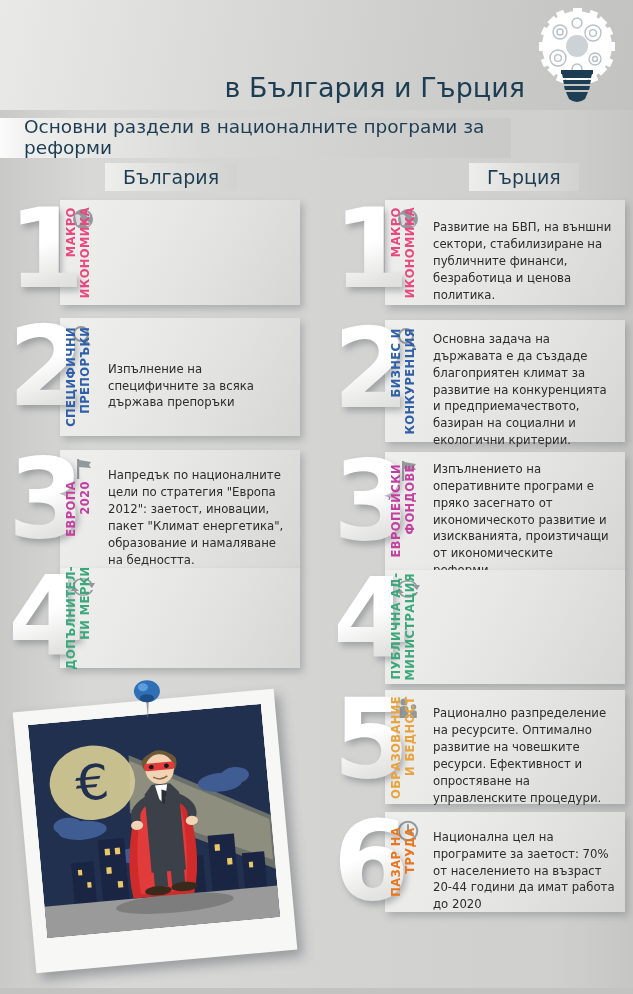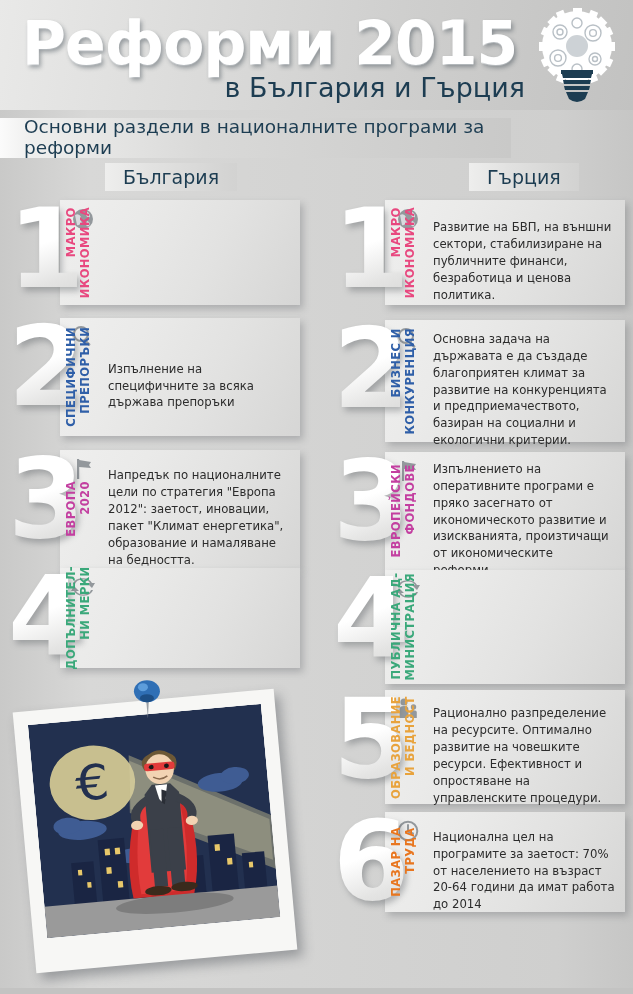--- a/index.html
+++ b/index.html
@@ -121,21 +121,20 @@
     position:absolute; left:118px; top:-22px; width:34px; height:40px;
     transform:rotate(5.2deg); z-index:5;
   }
 </style>
 </head>
 <body>
 
 <div class="page-sheen"></div>
 
 <div class="header">
-  <div class="title-main">Реформи 2015</div>
   <div class="title-sub">в България и Гърция</div>
   <svg class="bulb" viewBox="0 0 92 100">
     <g fill="#ffffff">
       <circle cx="48" cy="40" r="35"></circle>
       <g>
         <rect x="44" y="2" width="9" height="8"></rect>
           <rect x="44" y="70" width="9" height="8"></rect>
         <rect x="10" y="36" width="8" height="9"></rect>
           <rect x="78" y="36" width="8" height="9"></rect>
         <rect x="20" y="12" width="9" height="8" transform="rotate(-45 24 16)"></rect>
@@ -318,21 +317,21 @@
       <div class="bignum">6</div>
       <div class="vlabel">
         <span style="color:#e8761f">ПАЗАР НА
 ТРУДА</span>
       </div>
       <svg class="card-icon" viewBox="0 0 26 26">
         <circle cx="13" cy="13" r="9.3" fill="none" stroke="#93989c" stroke-width="2"></circle>
         <path d="M13 7 L13 13.6 L18 15.5" fill="none" stroke="#93989c" stroke-width="2" stroke-linecap="round"></path>
       </svg>
       <div class="body">
-        <div class="card-text">Национална цел на програмите за заетост: 70% от населението на възраст 20-64 години да имат работа до 2014</div>
+        <div class="card-text">Национална цел на програмите за заетост: 70% от населението на възраст 20-44 години да имат работа до 2020</div>
       </div>
     </div>
   </div>
 
 <div class="photo-wrap">
   <svg class="pin" viewBox="0 0 34 40">
     <path d="M16 20 L18 40 L19 20 Z" fill="#9aa0a6"></path>
     <ellipse cx="17" cy="13" rx="13" ry="11" fill="#2f6fb5"></ellipse>
     <ellipse cx="13" cy="9" rx="5" ry="4" fill="#5d9ddb"></ellipse>
     <ellipse cx="17" cy="20" rx="7" ry="4" fill="#1d4f86"></ellipse>

